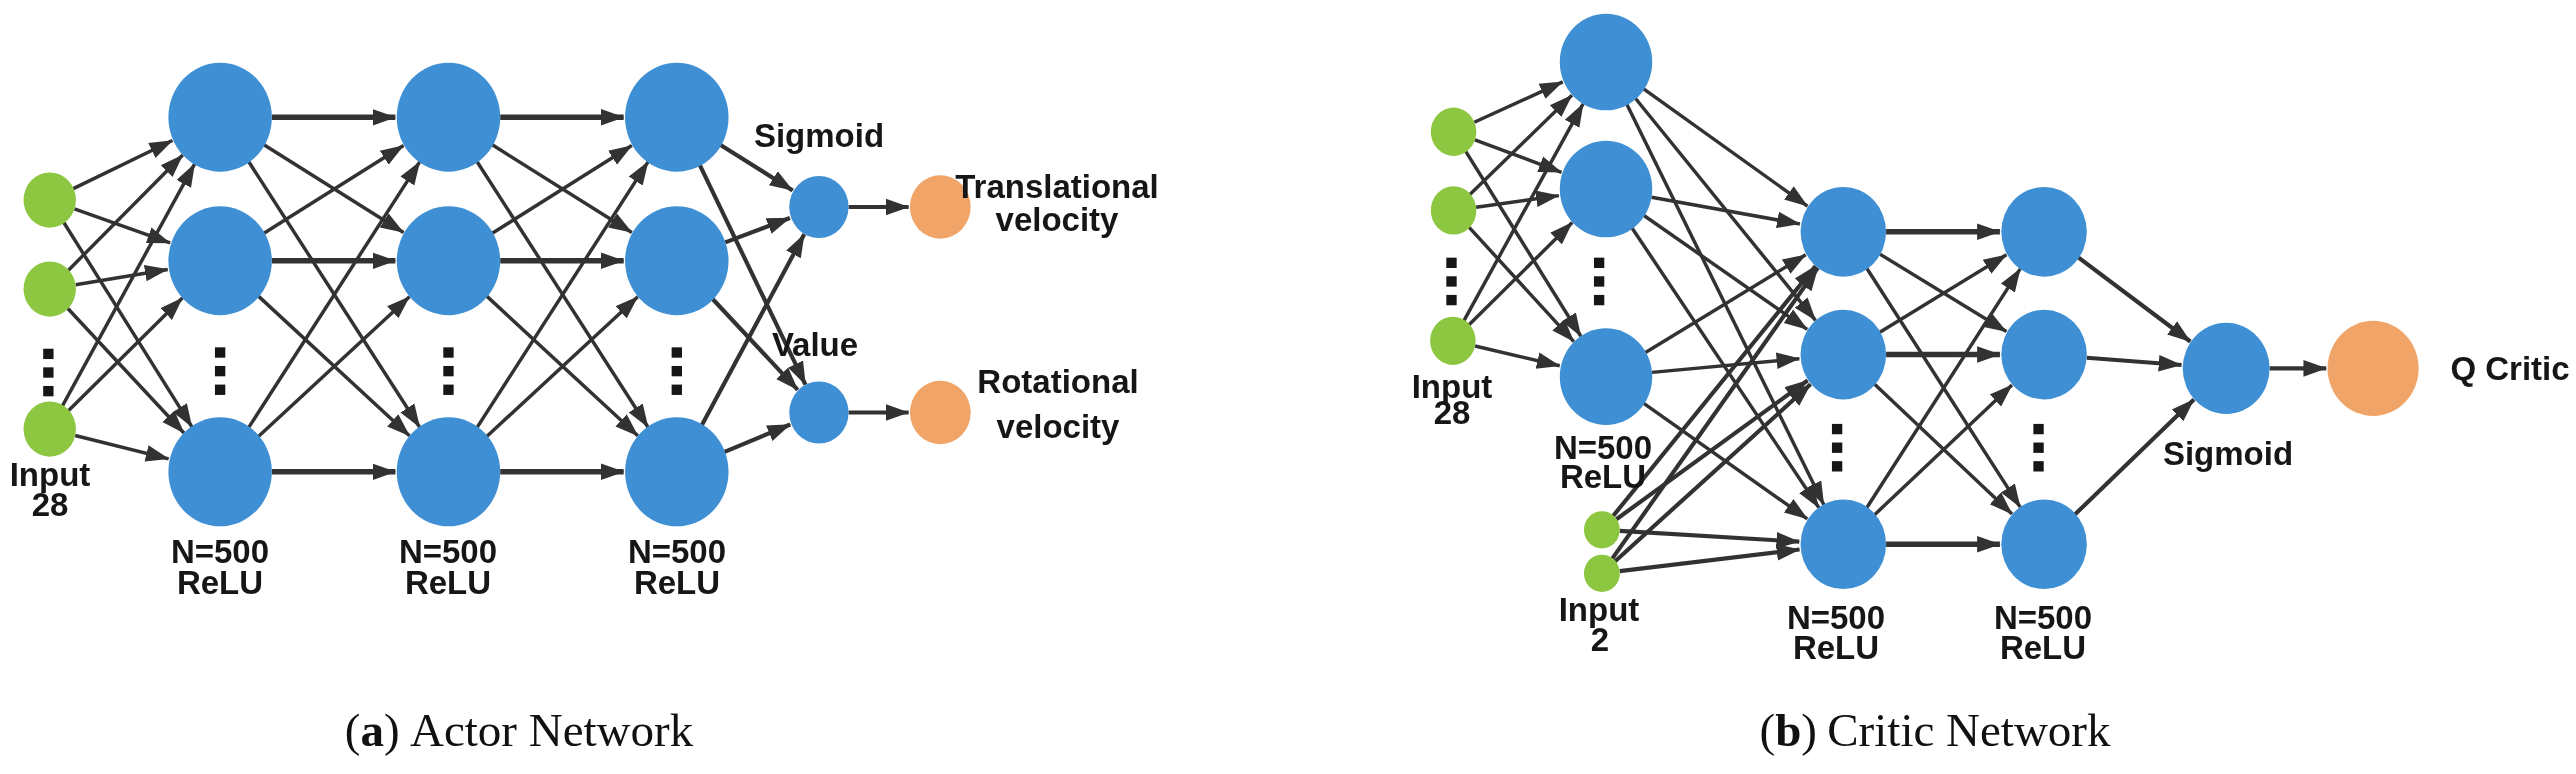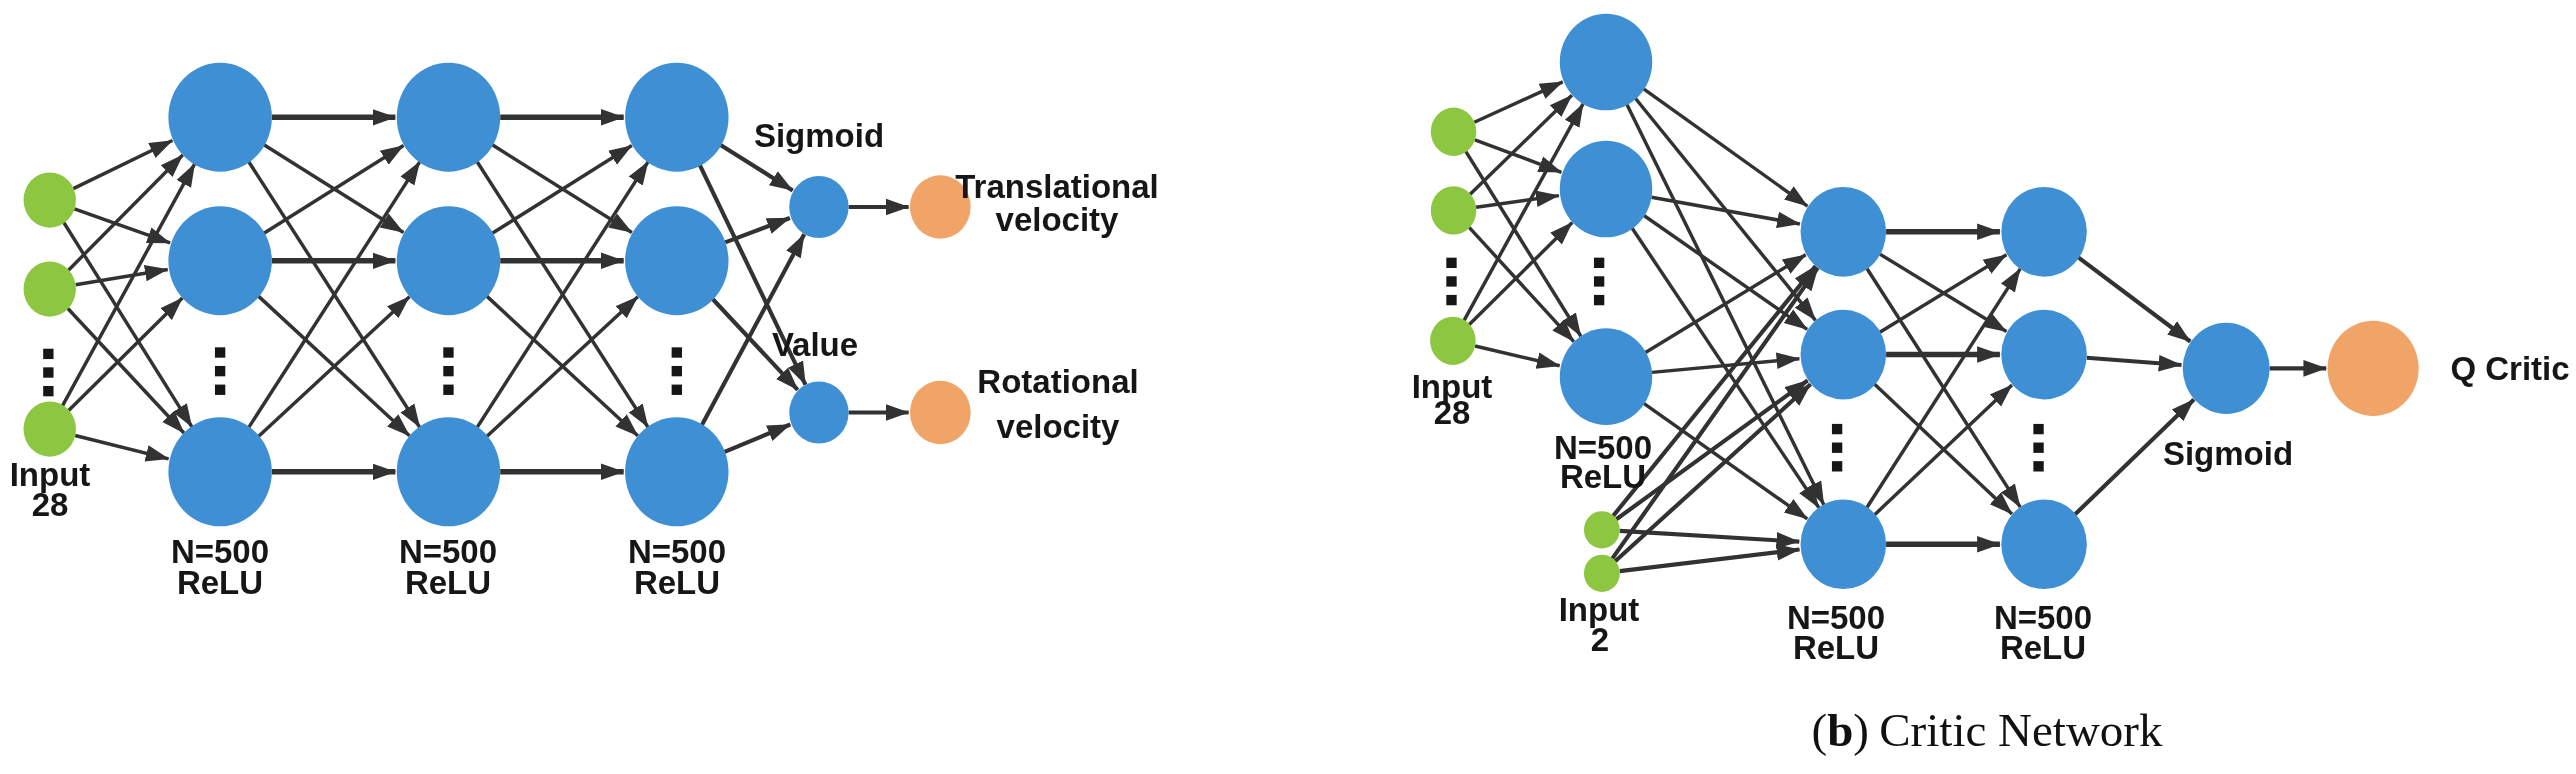--- a/index.html
+++ b/index.html
@@ -219,17 +219,18 @@
       <div class="dlabel" style="left: 1599px; top: 609px;">Input</div>
       <div class="dlabel" style="left: 1600px; top: 639px;">2</div>
       <div class="dlabel" style="left: 1836px; top: 617px;">N=500</div>
       <div class="dlabel" style="left: 1836px; top: 647px;">ReLU</div>
       <div class="dlabel" style="left: 2043px; top: 617px;">N=500</div>
       <div class="dlabel" style="left: 2043px; top: 647px;">ReLU</div>
       <div class="dlabel" style="left: 2228px; top: 453px;">Sigmoid</div>
       <div class="dlabel" style="left: 2510px; top: 368px;">Q Critic</div>
     </div>
 
-
-  <div class="caption" id="cap-b" style="left: 1987px; top: 730px;"><span>(</span><b>b</b><span class="cl">)</span><span>Critic Network</span></div>
+  <div class="caption" id="cap-a" style="left: 519px; top: 730px;"><span>(</span><b>a</b><span class="cl">)</span><span>Actor Network</span></div>
+
+  <div class="caption" id="cap-b" style="left: 1935px; top: 730px;"><span>(</span><b>b</b><span class="cl">)</span><span>Critic Network</span></div>
 
 </div>
 
 
 </body></html>

